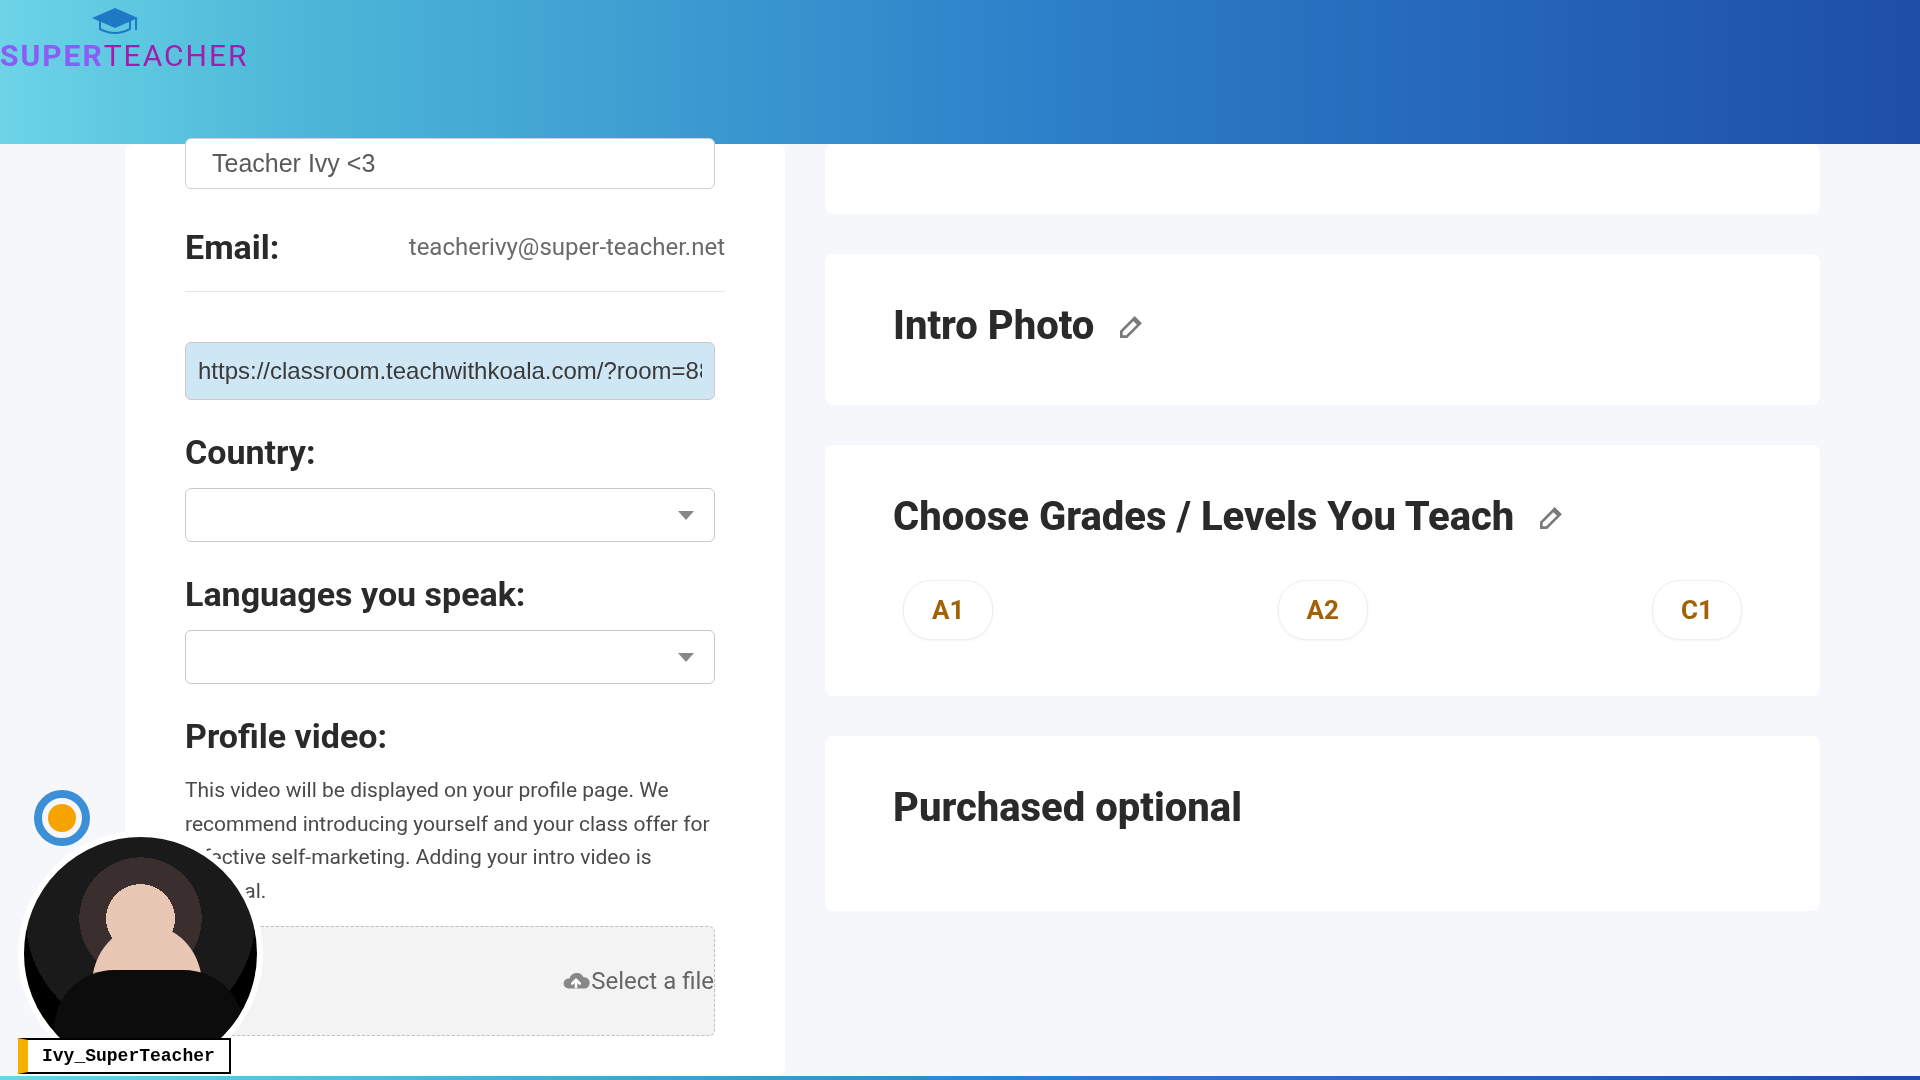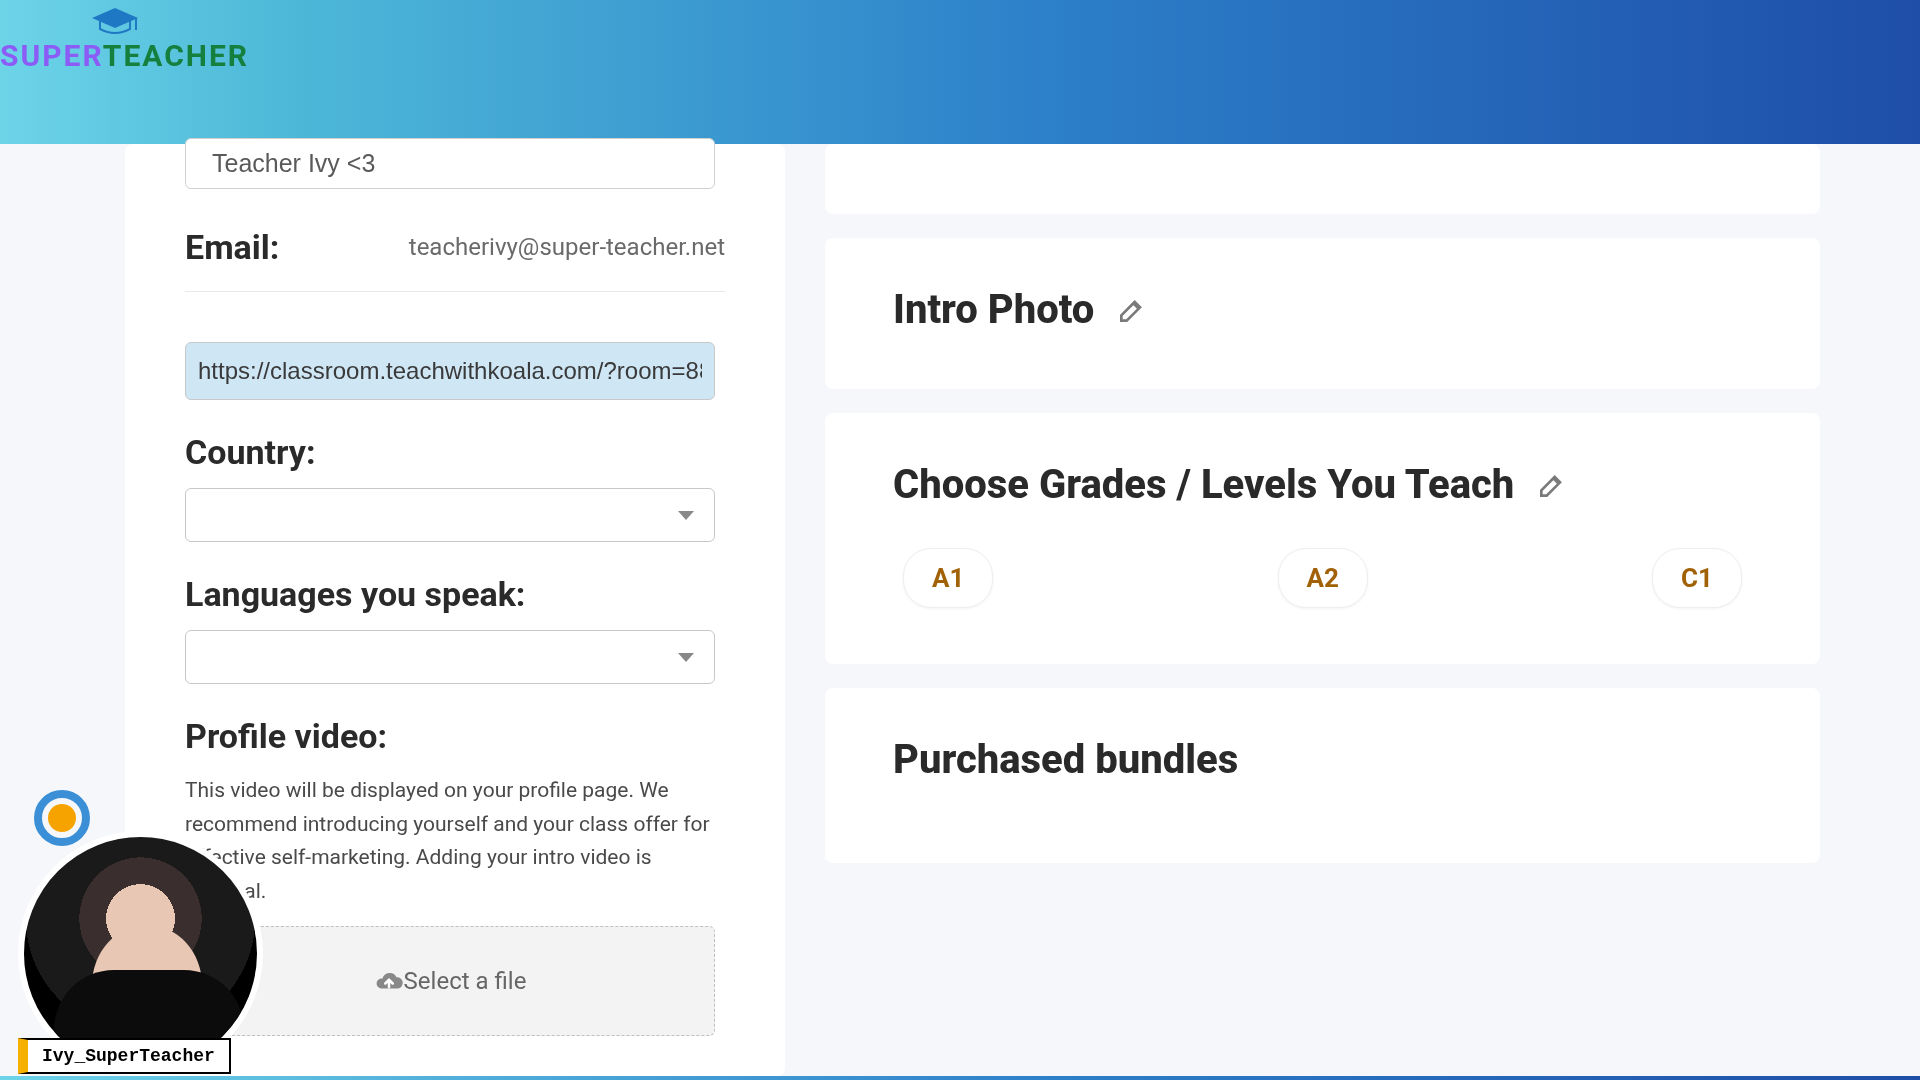--- a/index.html
+++ b/index.html
@@ -31,21 +31,21 @@
     margin-left: 90px;
     margin-bottom: 2px;
   }
   .logo-text {
     font-size: 30px;
     font-weight: 400;
     letter-spacing: 2px;
     color: #2a8fcf;
   }
   .logo-text .sup { color: #8b5cf6; font-weight: 700; }
-  .logo-text .teach { color: #15803d; font-weight: 700; }
+  .logo-text .teach { color: #a21caf; font-weight: 400; }
   .content {
     position: absolute;
     top: 144px; left: 0; right: 0;
     background: #f5f7fa;
     min-height: 790px;
     display: flex;
     gap: 40px;
     padding-left: 125px;
     z-index: 2;
   }
@@ -120,31 +120,31 @@
   }
   .upload-box {
     margin-top: 18px;
     width: 530px;
     height: 110px;
     border: 1px dashed #bfbfbf;
     border-radius: 6px;
     background: #f3f3f3;
     display: flex;
     align-items: center;
-    justify-content: center;
+    justify-content: flex-end;
     gap: 0;
     cursor: pointer;
     color: #666;
     font-size: 24px;
   }
   .right-col {
     flex: 1;
     display: flex;
     flex-direction: column;
-    gap: 24px;
+    gap: 40px;
     padding-right: 100px;
   }
   .card {
     background: #fff;
     border-radius: 8px;
     padding: 48px 68px 56px 68px;
   }
   .card-spacer {
     background: #fff;
     border-radius: 8px;
@@ -315,21 +315,21 @@
       </div>
       <div class="chips">
         <div class="chip">A1</div>
         <div class="chip">A2</div>
         <div class="chip">C1</div>
       </div>
     </div>
 
     <div class="card" style="padding-bottom:80px;">
       <div class="card-title">
-        <span>Purchased bundles</span>
+        <span>Purchased optional</span>
       </div>
     </div>
 
   </div>
 </div>
 
 <div class="bottom-banner"></div>
 
 <svg class="ring-badge" viewBox="0 0 60 60">
   <circle cx="30" cy="30" r="24" fill="none" stroke="#3a8fd6" stroke-width="8"></circle>

